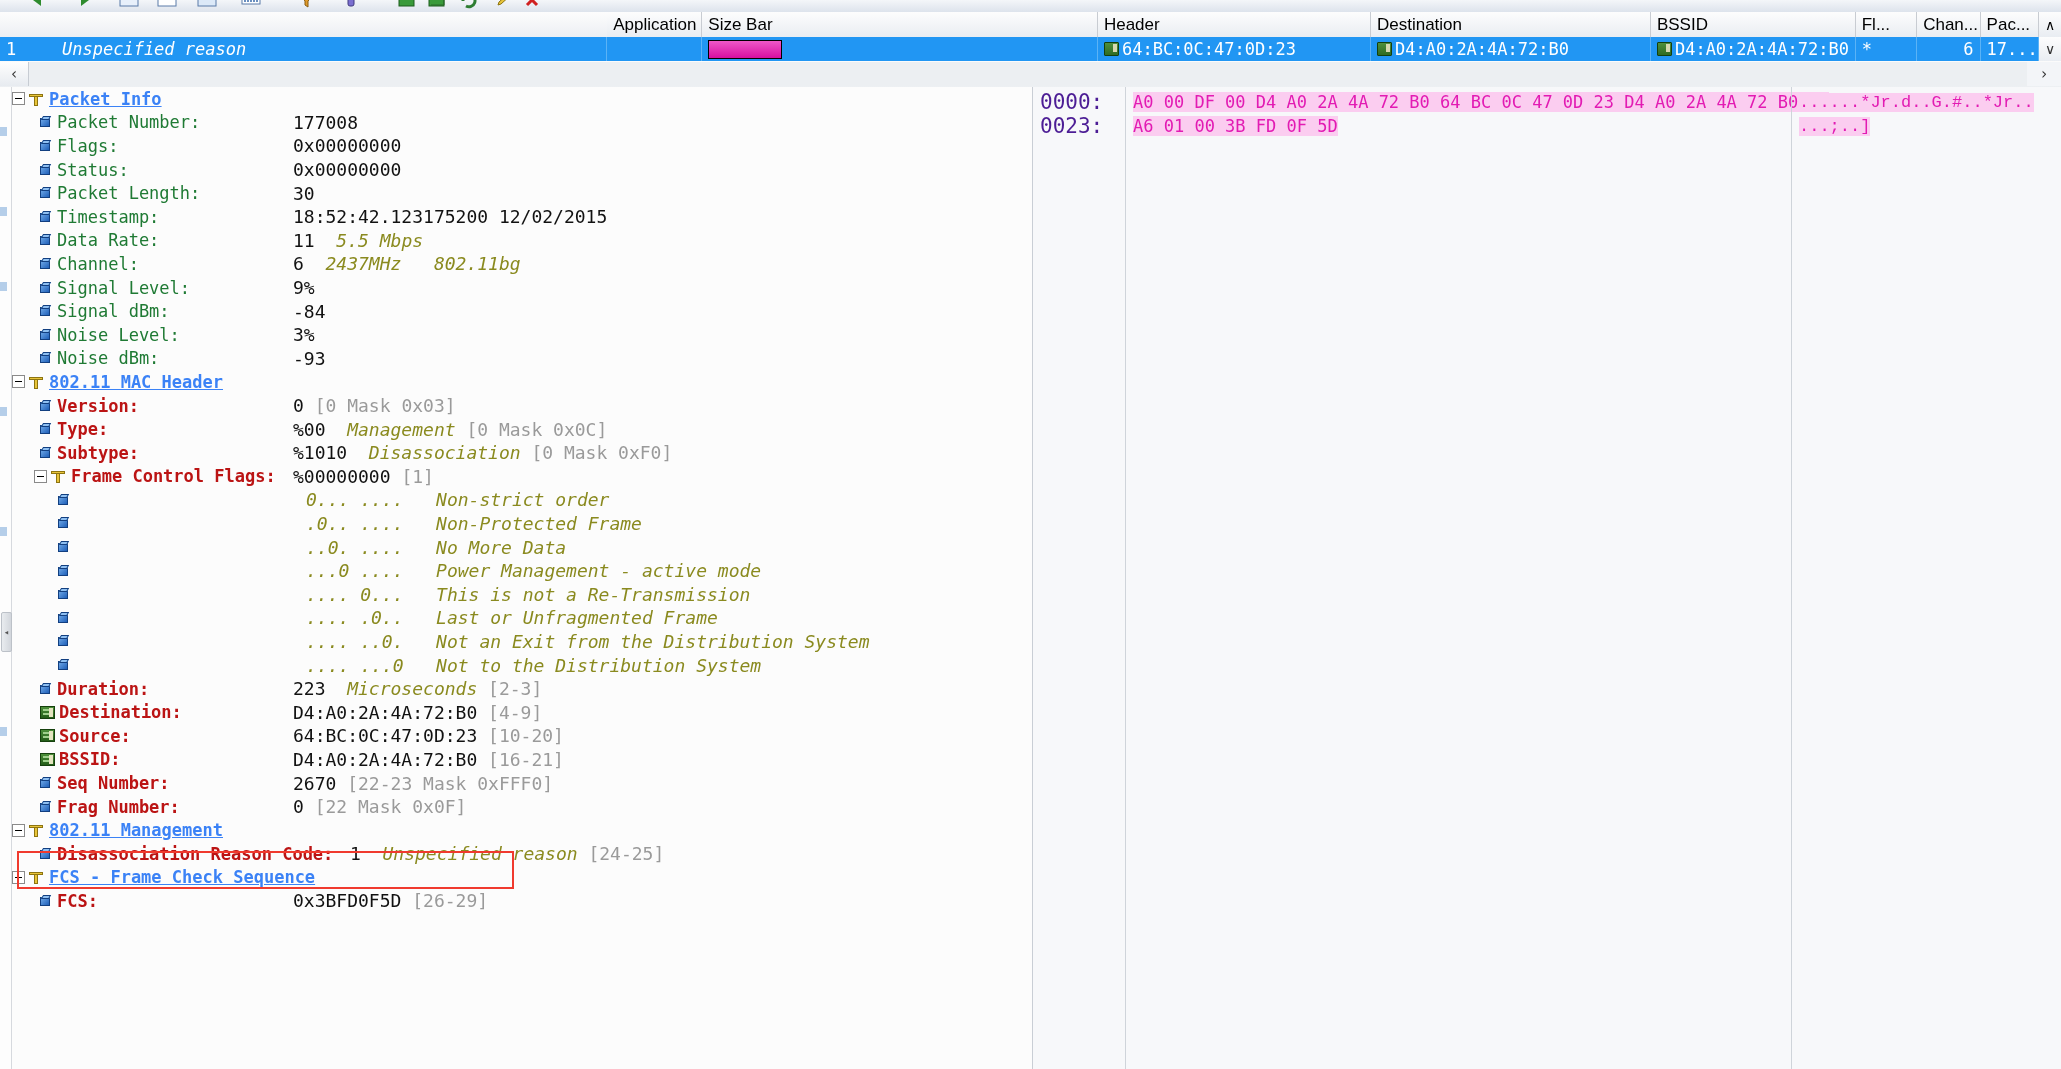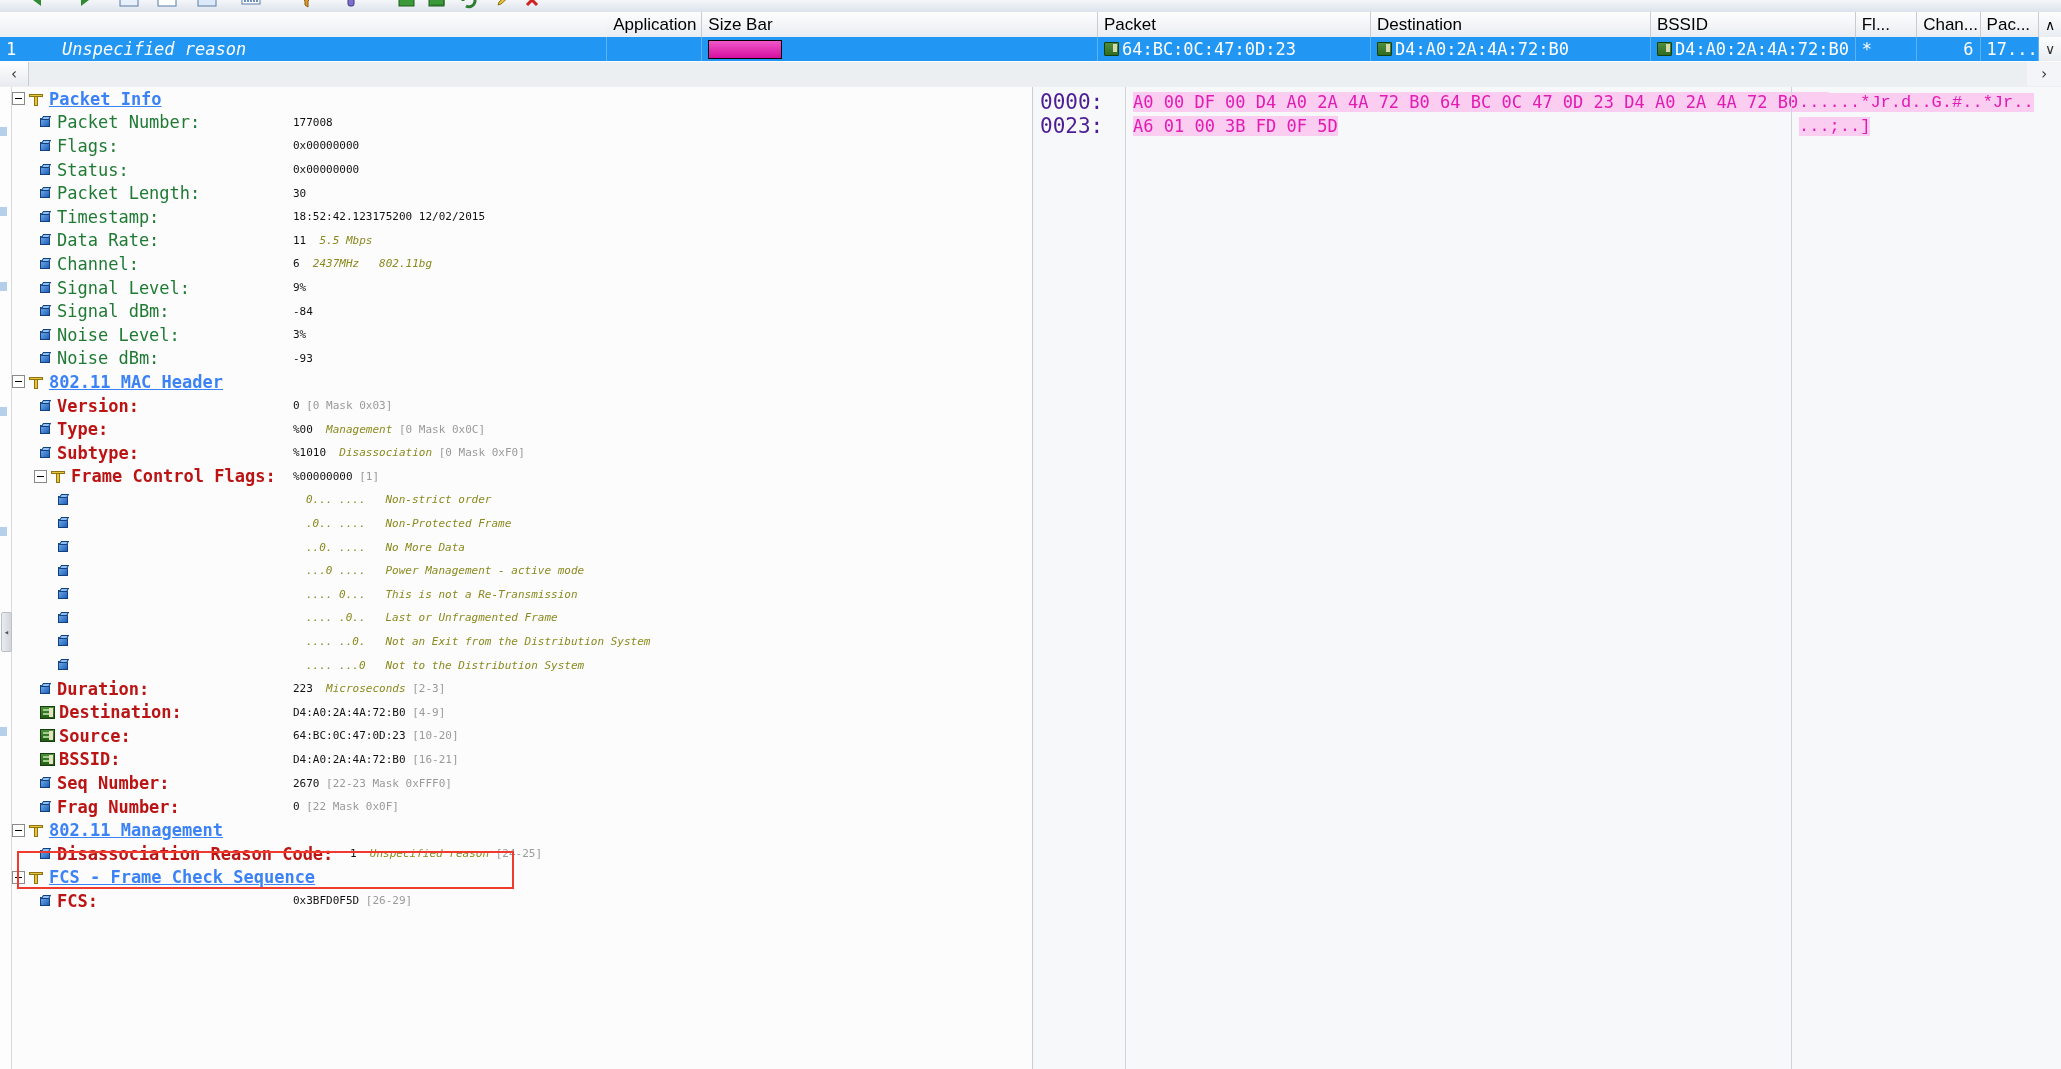--- a/index.html
+++ b/index.html
@@ -157,21 +157,21 @@
 
   .proto{
     color:#3b82f6;font-weight:bold;text-decoration:underline;
     font-family:"DejaVu Sans Mono","Liberation Mono",monospace;font-size:17px;
   }
   .lbl{font-family:"DejaVu Sans Mono","Liberation Mono",monospace;font-size:17px;}
   .lbl.green{color:#1f7a34;}
   .lbl.red{color:#bb1414;font-weight:bold;}
   .val{
     position:absolute;left:281px;display:flex;align-items:center;gap:0;
-    font-family:"DejaVu Sans Mono","Liberation Mono",monospace;font-size:11px;color:#111;
+    font-family:"DejaVu Sans Mono","Liberation Mono",monospace;font-size:18px;color:#111;
     white-space:pre;
   }
   .val.bits{left:294px;}
   .v-num{color:#111;}
   .v-it{color:#8a8a1f;font-style:italic;}
   .v-off{color:#9a9a9a;}
   .v-bits{color:#8a8a1f;font-style:italic;}
 
   
   .callout{
@@ -295,21 +295,21 @@
     <div class="hcell decode" style="width:614px;">
       <span>Decode: Disassociation Reason Code</span>
     </div>
     <div class="hcell" style="width:96px;">
       <span>Application</span>
     </div>
     <div class="hcell" style="width:400px;">
       <span>Size Bar</span>
     </div>
     <div class="hcell" style="width:276px;">
-      <span>Packet</span>
+      <span>Header</span>
     </div>
     <div class="hcell" style="width:283px;">
       <span>Destination</span>
     </div>
     <div class="hcell" style="width:207px;">
       <span>BSSID</span>
     </div>
     <div class="hcell" style="width:62px;">
       <span>Fl...</span>
     </div>

